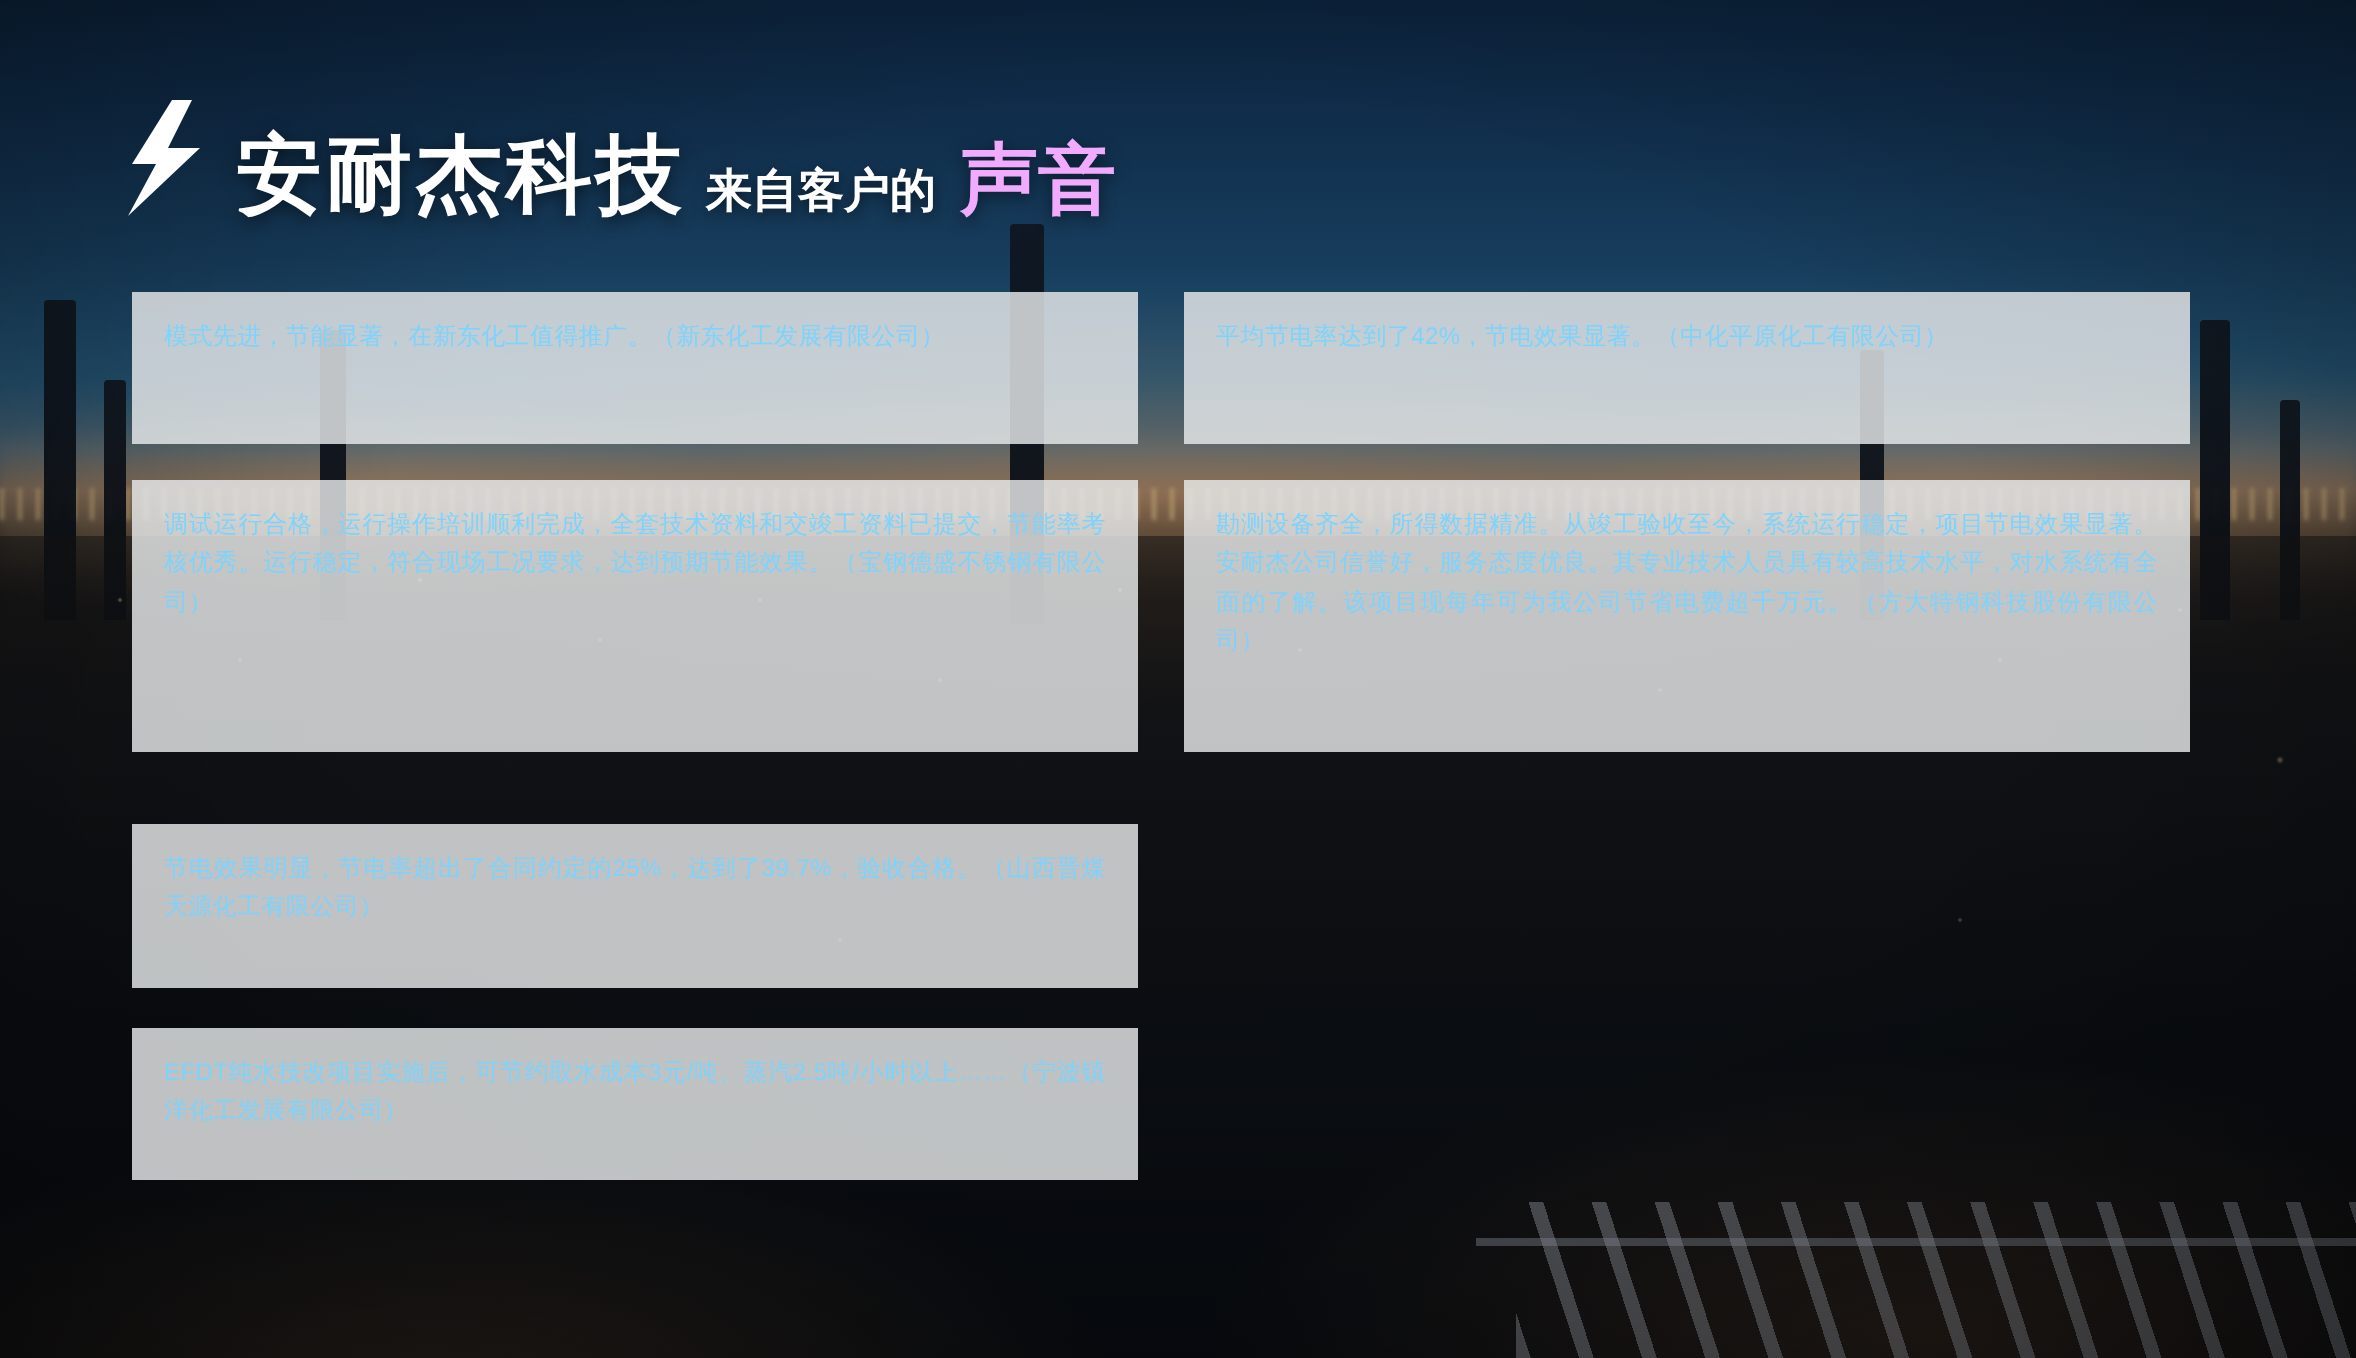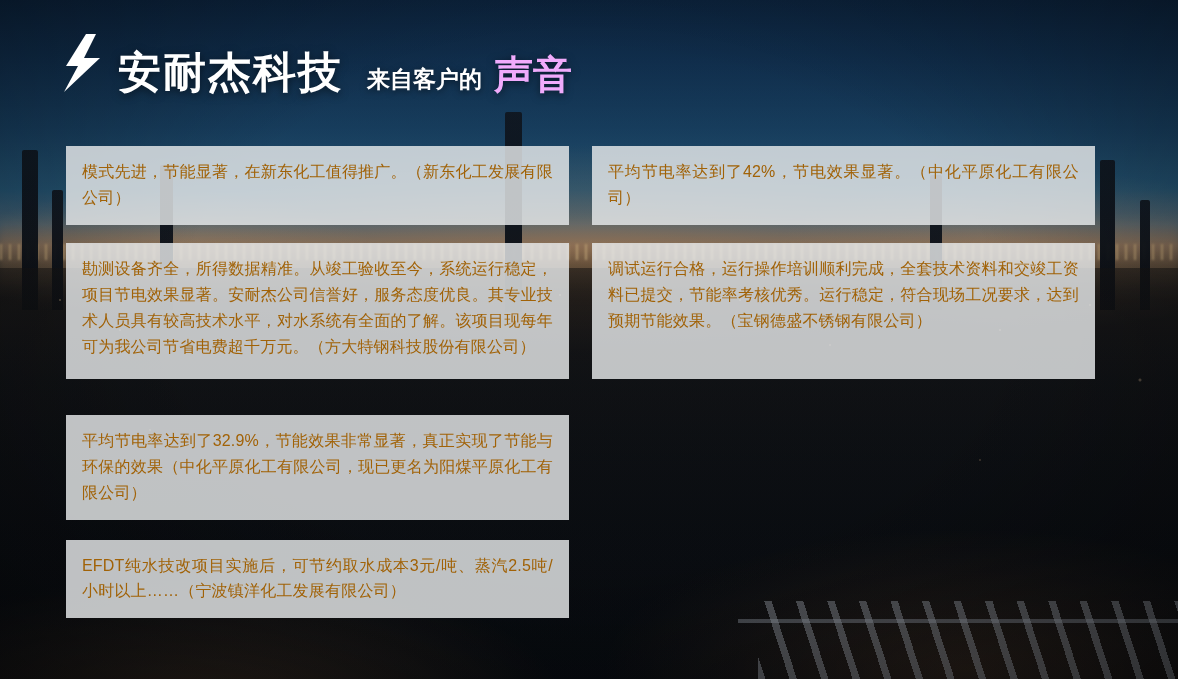--- a/index.html
+++ b/index.html
@@ -148,21 +148,21 @@
     inset: 0;
     background:
       radial-gradient(ellipse 900px 560px at 50% 45%, rgba(0,0,0,0) 45%, rgba(0,0,0,0.45) 100%),
       linear-gradient(to bottom, rgba(8,16,28,0.28), rgba(6,10,16,0.30));
   }
 
   
   .header {
     position: absolute;
     left: 56px;
-    top: 32px;
+    top: 48px;
     display: flex;
     align-items: flex-end;
     gap: 10px;
   }
   .logo-mark {
     width: 52px;
     height: 62px;
     position: relative;
     flex: 0 0 auto;
   }
@@ -175,21 +175,20 @@
     letter-spacing: 2px;
     line-height: 1;
     text-shadow: 0 2px 8px rgba(0,0,0,0.55);
   }
   .sub-small {
     color: #ffffff;
     font-size: 23px;
     font-weight: bold;
     line-height: 1;
     padding-bottom: 3px;
-    margin-left: 14px;
     text-shadow: 0 2px 7px rgba(0,0,0,0.55);
   }
   .sub-big {
     color: #f0abfc;
     font-size: 39px;
     font-weight: bold;
     line-height: 1;
     margin-left: 2px;
     text-shadow: 0 2px 8px rgba(0,0,0,0.55);
   }
@@ -203,22 +202,22 @@
   }
   .row {
     display: flex;
     gap: 23px;
     margin-bottom: 18px;
     align-items: flex-start;
   }
   .card {
     flex: 1 1 0;
     background: rgba(232,234,236,0.82);
-    color: #a16207;
-    font-size: 16px;
+    color: #7dd3fc;
+    font-size: 12px;
     line-height: 1.62;
     padding: 13px 16px 14px 16px;
     box-sizing: border-box;
     letter-spacing: 0.2px;
     text-align: justify;
   }
   .card.l { max-width: 503px; }
   .card.r { max-width: 503px; }
 
   
@@ -266,26 +265,26 @@
   </div>
 
   <div class="grid">
 
     <div class="row row1">
       <div class="card l">模式先进，节能显著，在新东化工值得推广。（新东化工发展有限公司）</div>
       <div class="card r">平均节电率达到了42%，节电效果显著。（中化平原化工有限公司）</div>
     </div>
 
     <div class="row row2">
+      <div class="card l">调试运行合格，运行操作培训顺利完成，全套技术资料和交竣工资料已提交，节能率考核优秀。运行稳定，符合现场工况要求，达到预期节能效果。（宝钢德盛不锈钢有限公司）</div>
       <div class="card r">勘测设备齐全，所得数据精准。从竣工验收至今，系统运行稳定，项目节电效果显著。安耐杰公司信誉好，服务态度优良。其专业技术人员具有较高技术水平，对水系统有全面的了解。该项目现每年可为我公司节省电费超千万元。（方大特钢科技股份有限公司）</div>
-      <div class="card l">调试运行合格，运行操作培训顺利完成，全套技术资料和交竣工资料已提交，节能率考核优秀。运行稳定，符合现场工况要求，达到预期节能效果。（宝钢德盛不锈钢有限公司）</div>
     </div>
 
     <div class="row row3">
-      <div class="card r">平均节电率达到了32.9%，节能效果非常显著，真正实现了节能与环保的效果（中化平原化工有限公司，现已更名为阳煤平原化工有限公司）</div>
+      <div class="card l">节电效果明显，节电率超出了合同约定的25%，达到了39.7%，验收合格。（山西晋煤天源化工有限公司）</div>
     </div>
 
     <div class="row row4">
       <div class="card l">EFDT纯水技改项目实施后，可节约取水成本3元/吨、蒸汽2.5吨/小时以上……（宁波镇洋化工发展有限公司）</div>
     </div>
 
   </div>
 </div>
 
 </body></html>

